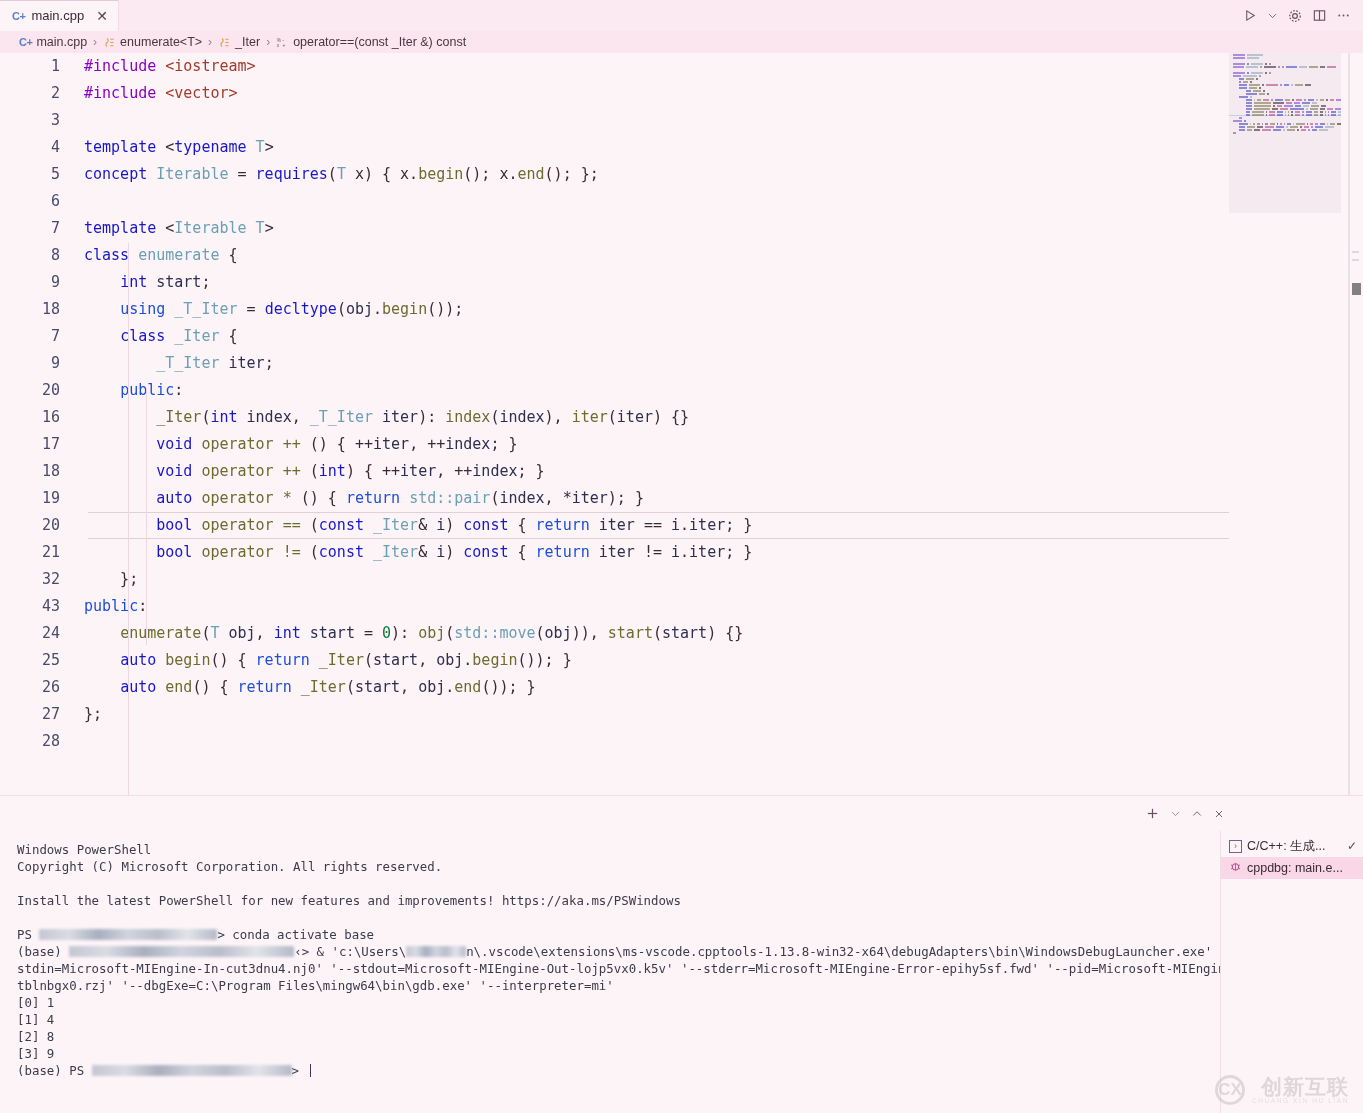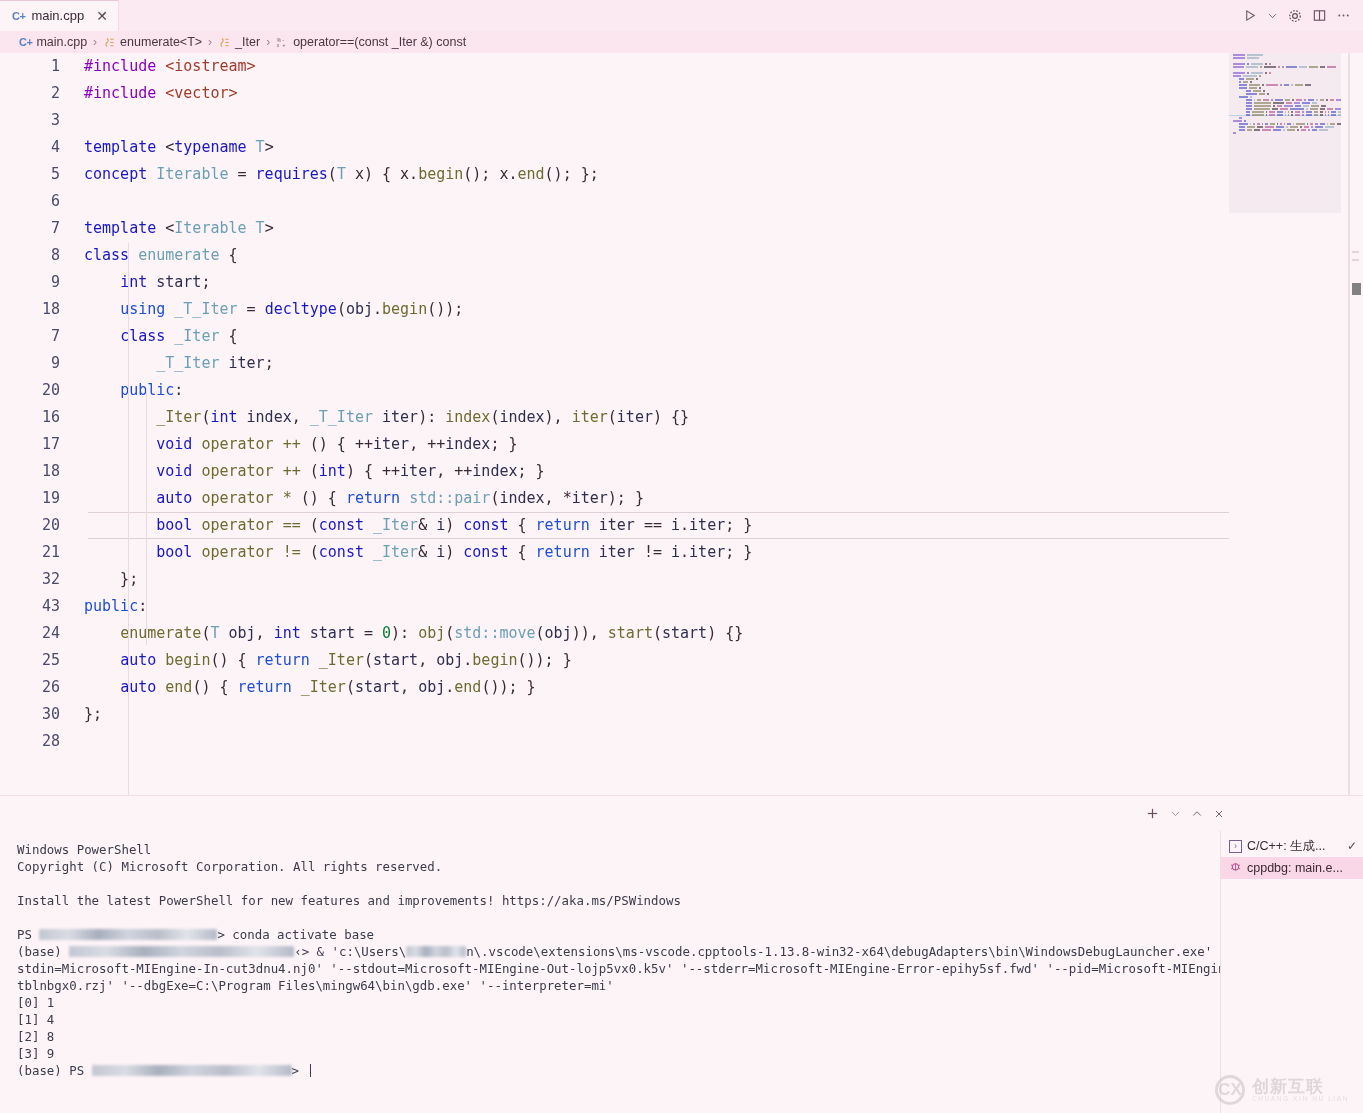--- a/index.html
+++ b/index.html
@@ -204,21 +204,21 @@
     display: flex; align-items: center; gap: 7px;
     opacity: .45; pointer-events: none;
   }
   #wm-circle {
     width: 30px; height: 30px; border-radius: 50%;
     border: 3px solid #b8b8b8; color: #b8b8b8;
     font-size: 17px; font-weight: bold; line-height: 24px; text-align: center;
     font-family: "Liberation Sans", sans-serif;
   }
   #wm-txt { line-height: 1.05; }
-  #wm-cn { font-size: 17px; font-weight: bold; color: #b5b5b5; letter-spacing: 1px; }
+  #wm-cn { font-size: 21px; font-weight: bold; color: #b5b5b5; letter-spacing: 1px; text-align: right; }
   #wm-en { font-size: 6.5px; color: #c2c2c2; letter-spacing: 1.6px; }
 </style>
 </head>
 <body>
 
 <div id="tabbar">
   <div class="tab active">
     <span class="cpp-icon">C+</span>
     <span>main.cpp</span>
     <span class="tab-close">✕</span>
@@ -306,21 +306,21 @@
       <div class="crow"><span class="lnum">17</span><span class="ctext"><span class="p">        </span><span class="kb">void</span><span class="p"> </span><span class="fn">operator ++</span><span class="p"> () { ++</span><span class="id">iter</span><span class="p">, ++</span><span class="id">index</span><span class="p">; }</span></span></div>
       <div class="crow"><span class="lnum">18</span><span class="ctext"><span class="p">        </span><span class="kb">void</span><span class="p"> </span><span class="fn">operator ++</span><span class="p"> (</span><span class="kb">int</span><span class="p">) { ++</span><span class="id">iter</span><span class="p">, ++</span><span class="id">index</span><span class="p">; }</span></span></div>
       <div class="crow"><span class="lnum">19</span><span class="ctext"><span class="p">        </span><span class="kb">auto</span><span class="p"> </span><span class="fn">operator *</span><span class="p"> () { </span><span class="k">return</span><span class="p"> </span><span class="t">std::pair</span><span class="p">(</span><span class="id">index</span><span class="p">, *</span><span class="id">iter</span><span class="p">); }</span></span></div>
       <div class="crow current"><span class="lnum">20</span><span class="ctext"><span class="p">        </span><span class="kb">bool</span><span class="p"> </span><span class="fn">operator ==</span><span class="p"> (</span><span class="kb">const</span><span class="p"> </span><span class="t">_Iter</span><span class="p">&amp; </span><span class="id">i</span><span class="p">) </span><span class="kb">const</span><span class="p"> { </span><span class="k">return</span><span class="p"> </span><span class="id">iter</span><span class="p"> == </span><span class="id">i</span><span class="p">.</span><span class="id">iter</span><span class="p">; }</span></span></div>
       <div class="crow"><span class="lnum">21</span><span class="ctext"><span class="p">        </span><span class="kb">bool</span><span class="p"> </span><span class="fn">operator !=</span><span class="p"> (</span><span class="kb">const</span><span class="p"> </span><span class="t">_Iter</span><span class="p">&amp; </span><span class="id">i</span><span class="p">) </span><span class="kb">const</span><span class="p"> { </span><span class="k">return</span><span class="p"> </span><span class="id">iter</span><span class="p"> != </span><span class="id">i</span><span class="p">.</span><span class="id">iter</span><span class="p">; }</span></span></div>
       <div class="crow"><span class="lnum">32</span><span class="ctext"><span class="p">    };</span></span></div>
       <div class="crow"><span class="lnum">43</span><span class="ctext"><span class="k">public</span><span class="p">:</span></span></div>
       <div class="crow"><span class="lnum">24</span><span class="ctext"><span class="p">    </span><span class="fn">enumerate</span><span class="p">(</span><span class="t">T</span><span class="p"> </span><span class="id">obj</span><span class="p">, </span><span class="kb">int</span><span class="p"> </span><span class="id">start</span><span class="p"> = </span><span class="num">0</span><span class="p">): </span><span class="fn">obj</span><span class="p">(</span><span class="t">std::move</span><span class="p">(</span><span class="id">obj</span><span class="p">)), </span><span class="fn">start</span><span class="p">(</span><span class="id">start</span><span class="p">) {}</span></span></div>
       <div class="crow"><span class="lnum">25</span><span class="ctext"><span class="p">    </span><span class="kb">auto</span><span class="p"> </span><span class="fn">begin</span><span class="p">() { </span><span class="k">return</span><span class="p"> </span><span class="fn">_Iter</span><span class="p">(</span><span class="id">start</span><span class="p">, </span><span class="id">obj</span><span class="p">.</span><span class="fn">begin</span><span class="p">()); }</span></span></div>
       <div class="crow"><span class="lnum">26</span><span class="ctext"><span class="p">    </span><span class="kb">auto</span><span class="p"> </span><span class="fn">end</span><span class="p">() { </span><span class="k">return</span><span class="p"> </span><span class="fn">_Iter</span><span class="p">(</span><span class="id">start</span><span class="p">, </span><span class="id">obj</span><span class="p">.</span><span class="fn">end</span><span class="p">()); }</span></span></div>
-      <div class="crow"><span class="lnum">30</span><span class="ctext"><span class="p">};</span></span></div>
+      <div class="crow"><span class="lnum">27</span><span class="ctext"><span class="p">};</span></span></div>
       <div class="crow"><span class="lnum">28</span><span class="ctext"></span></div>
     </div>
   <div id="minimap">
     <div id="mm-slider"></div>
     <div id="mm-current"></div>
   <div class="mm-line" style="padding-left: 4px;">
         <span class="mm-seg" style="width: 12px; background: rgb(122, 79, 208); opacity: 0.6;"></span>
         <span class="mm-seg" style="width: 16px; background: rgb(143, 168, 190); opacity: 0.6;"></span>
       </div>
       <div class="mm-line" style="padding-left: 4px;">

